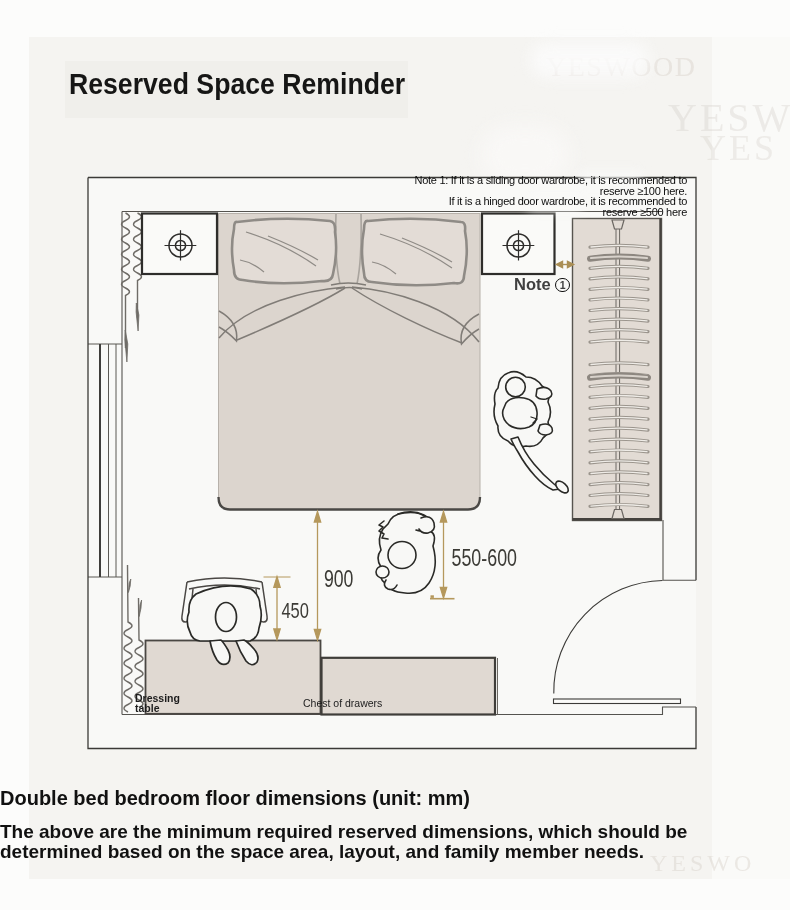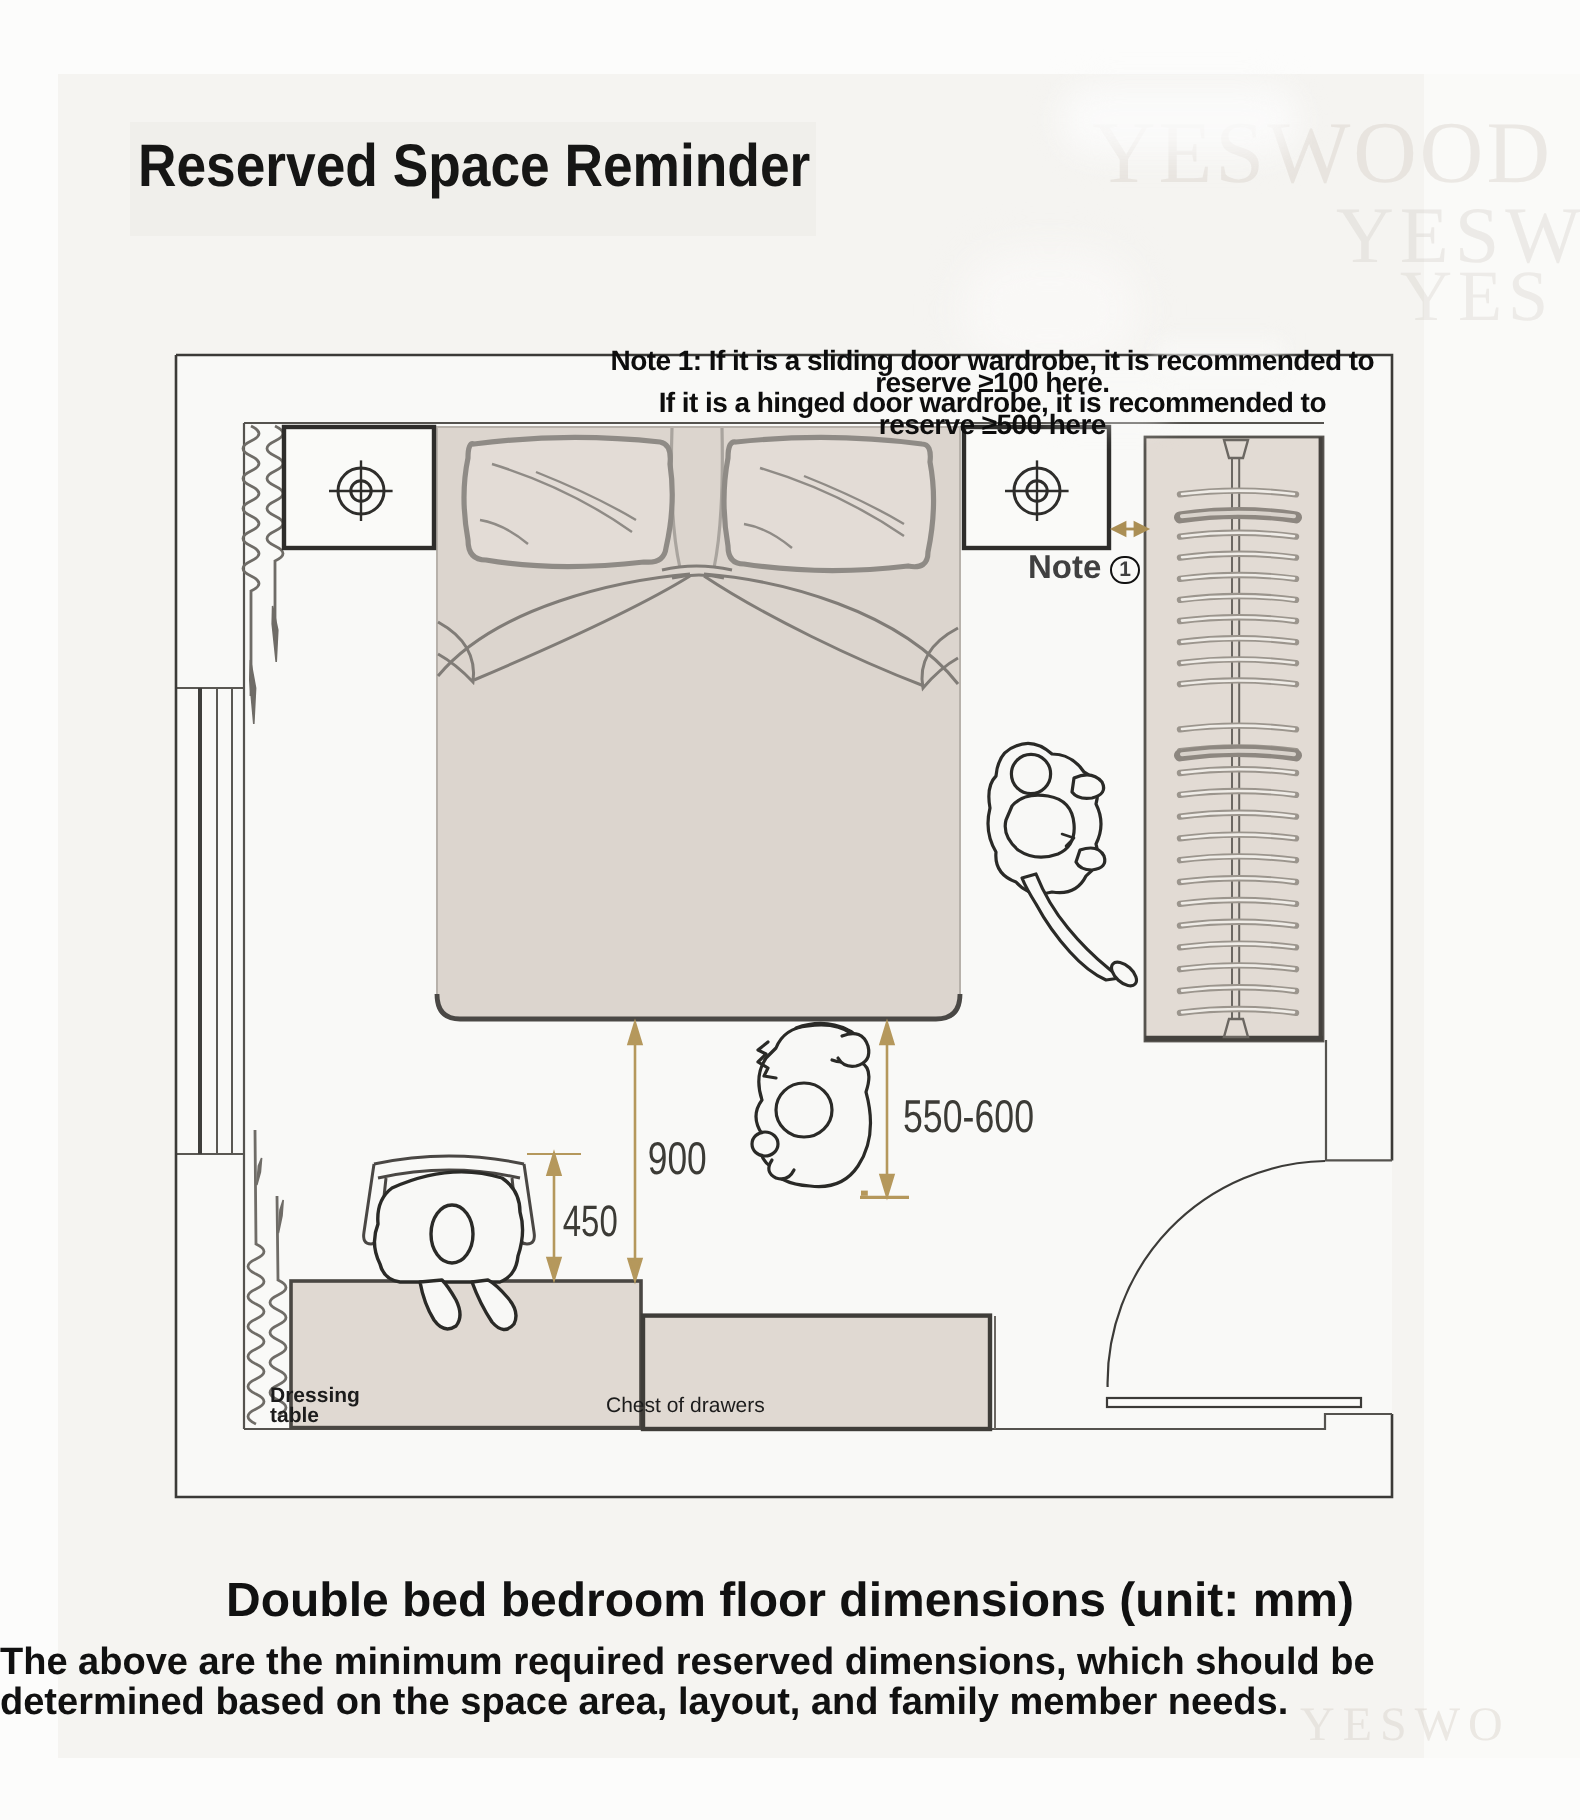--- a/index.html
+++ b/index.html
@@ -8,21 +8,21 @@
 <body>
 
 <div class="abs" style="left:0;top:0;width:29px;height:910px;background:#fcfcfb;"></div>
 
 <div class="abs" style="left:712px;top:0;width:78px;height:910px;background:#fafaf8;"></div>
 
 <div class="abs" style="left:0;top:0;width:790px;height:37px;background:#fcfcfb;"></div>
 
 <div class="abs" style="left:0;top:879px;width:790px;height:31px;background:#fcfcfb;"></div>
 
-<div class="abs" style="left:546px;top:51px;font-family:'Liberation Serif',serif;font-size:44px;letter-spacing:1.5px;color:rgba(201,193,183,0.30);">YESWOOD</div>
+<div class="abs" style="left:546px;top:51px;font-family:'Liberation Serif',serif;font-size:28px;letter-spacing:1.5px;color:rgba(201,193,183,0.30);">YESWOOD</div>
 
 <div class="abs" style="left:668px;top:94px;font-family:'Liberation Serif',serif;font-size:40px;letter-spacing:3px;color:rgba(201,193,183,0.27);">YESW</div>
 
 <div class="abs" style="left:700px;top:127px;font-family:'Liberation Serif',serif;font-size:36px;letter-spacing:3px;color:rgba(201,193,183,0.25);">YES</div>
 
 <div class="abs" style="left:530px;top:42px;width:120px;height:36px;background:rgba(252,252,251,0.85);filter:blur(8px);border-radius:18px;"></div>
 
 <div class="abs" style="left:480px;top:125px;width:90px;height:60px;background:rgba(250,249,247,0.8);filter:blur(10px);border-radius:30px;"></div>
 
 <div class="abs" style="left:650px;top:850px;font-family:'Liberation Serif',serif;font-size:24px;letter-spacing:4px;color:rgba(205,198,188,0.35);text-align:right;">YESWO</div>
@@ -262,23 +262,23 @@
     <rect x="430.5" y="595.3" width="3.4" height="2.6" stroke="none"></rect>
   </g>
 
   <text x="451.5" y="566" font-size="23" fill="#3c3b36" textLength="65.5" lengthAdjust="spacingAndGlyphs">550-600</text>
 </svg>
 
 <div class="abs" style="left:578px;top:170px;width:64px;height:14px;background:rgba(250,250,248,0.72);filter:blur(5px);"></div>
 
 <div class="abs" style="left:528px;top:196px;width:54px;height:16px;background:rgba(250,250,248,0.6);filter:blur(6px);"></div>
 
-<div class="abs" style="right:103px;top:174.8px;text-align:center;font-size:14px;line-height:10.8px;font-weight:bold;color:#0d0d0d;letter-spacing:-0.28px;white-space:nowrap;">Note 1: If it is a sliding door wardrobe, it is recommended to<br>reserve ≥100 here.<br>If it is a hinged door wardrobe, it is recommended to<br>reserve ≥500 here</div>
+<div class="abs" style="right:103px;top:174.8px;text-align:right;font-size:11px;line-height:10.8px;font-weight:normal;color:#0d0d0d;letter-spacing:-0.28px;white-space:nowrap;">Note 1: If it is a sliding door wardrobe, it is recommended to<br>reserve ≥100 here.<br>If it is a hinged door wardrobe, it is recommended to<br>reserve ≥500 here</div>
 
 <div class="abs" style="left:514px;top:275px;font-size:16.5px;font-weight:bold;color:#404040;">Note <span style="display:inline-block;width:12.6px;height:12.6px;border:1.3px solid #111;border-radius:50%;font-size:10.5px;line-height:12.6px;text-align:center;vertical-align:1.2px;font-weight:bold;">1</span></div>
 
 <div class="abs" style="left:135px;top:692.5px;font-size:10.5px;line-height:10.4px;font-weight:bold;color:#1c1c1c;">Dressing<br>table</div>
 
 <div class="abs" style="left:303px;top:697px;font-size:10.5px;font-weight:normal;color:#1c1c1c;">Chest of drawers</div>
 
-<div class="abs" style="left:0;top:786.5px;width:790px;text-align:center;font-size:24px;font-weight:bold;color:#111;">Double bed bedroom floor dimensions (unit: mm)</div>
+<div class="abs" style="left:0;top:786.5px;width:790px;text-align:left;font-size:20px;font-weight:bold;color:#111;">Double bed bedroom floor dimensions (unit: mm)</div>
 
 <div class="abs" style="left:0;top:821.5px;width:790px;text-align:left;font-size:19px;line-height:20.5px;font-weight:bold;color:#111;">The above are the minimum required reserved dimensions, which should be<br>determined based on the space area, layout, and family member needs.</div>
 
 </body></html>

